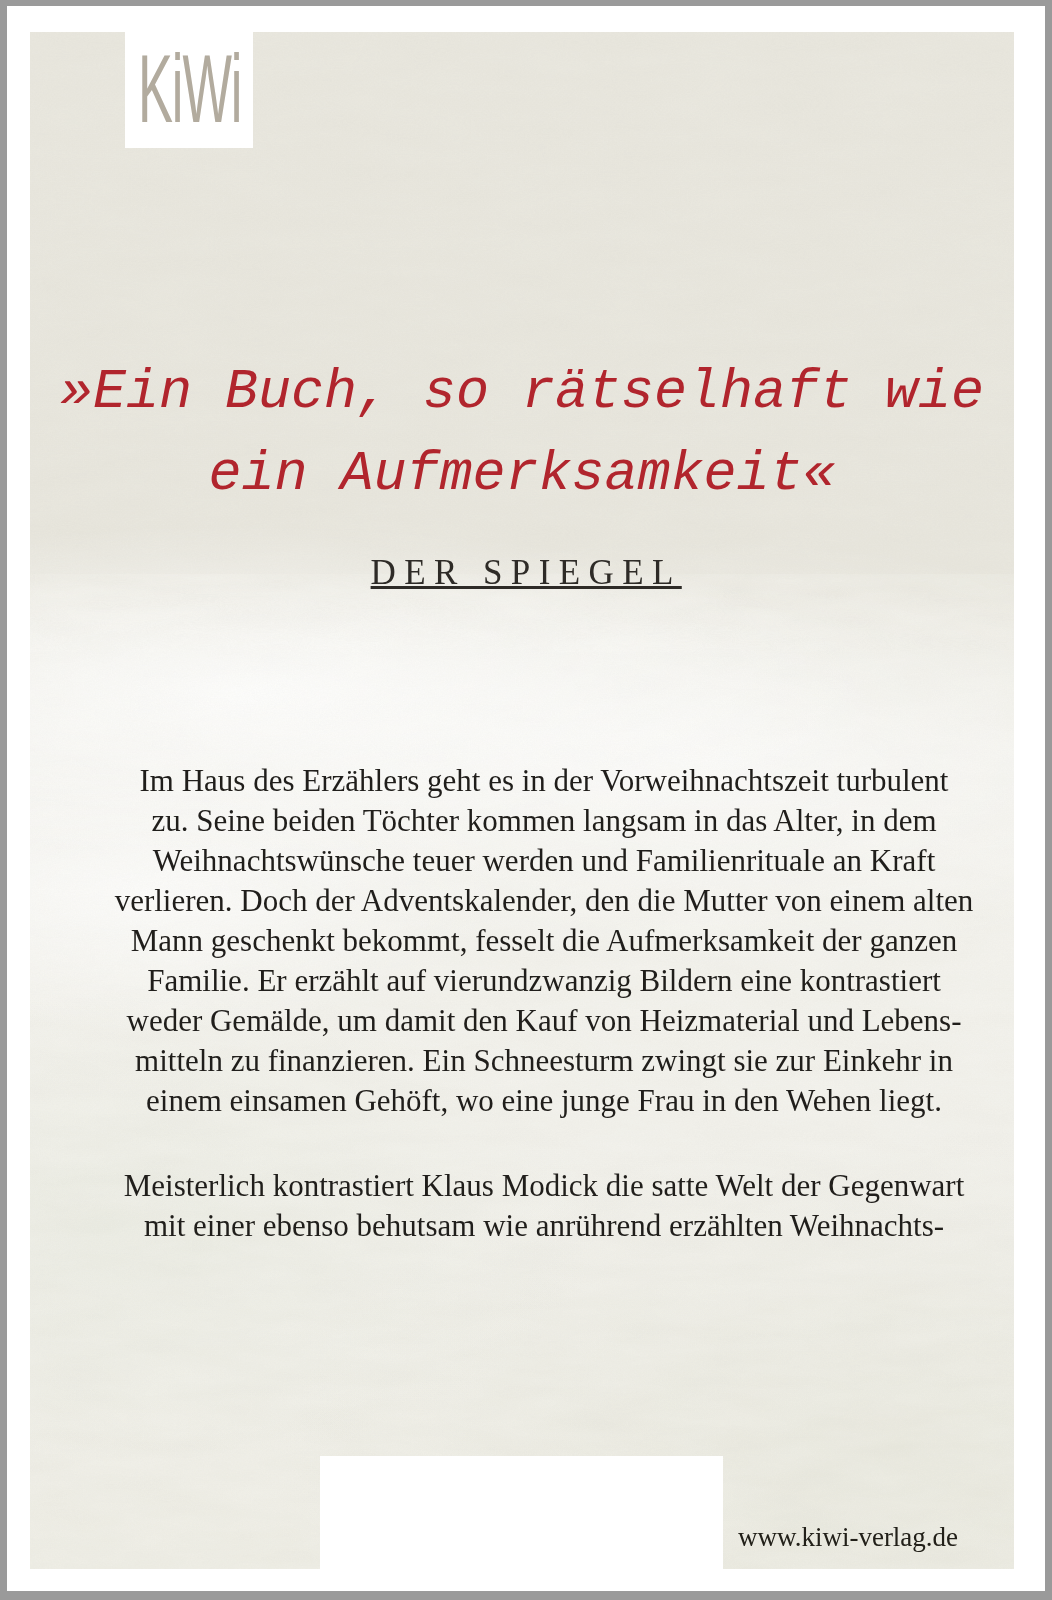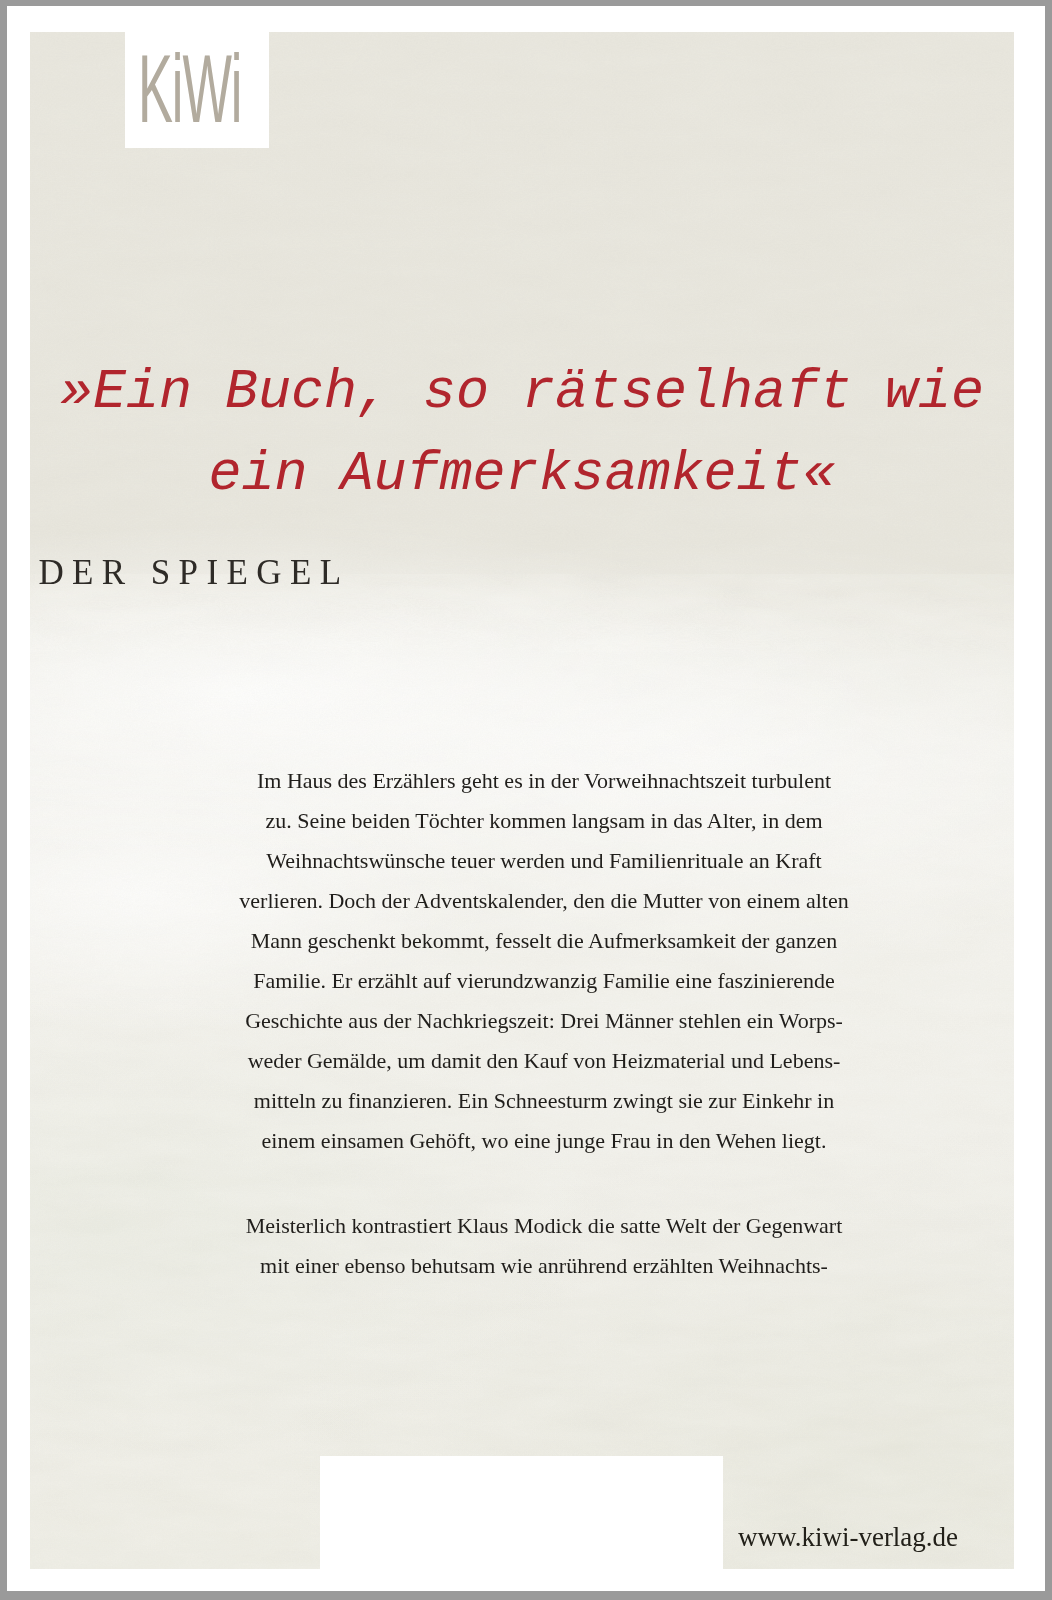--- a/index.html
+++ b/index.html
@@ -34,21 +34,21 @@
   }
   .grain {
     position: absolute; left: 0; top: 0; z-index: 1;
     pointer-events: none;
   }
   .content { position: absolute; inset: 0; z-index: 2; }
 
   .kiwi-box {
     position: absolute;
     left: 95px; top: 0px;
-    width: 144px; height: 116px;
+    width: 128px; height: 116px;
     background: #ffffff;
   }
   .kiwi-text {
     position: absolute;
     left: 13px; bottom: 11px;
     font-family: "Liberation Sans", sans-serif;
     font-size: 97px;
     line-height: 1;
     letter-spacing: -2px;
     color: #b2ab9e;
@@ -65,33 +65,35 @@
     font-style: italic;
     font-size: 55px;
     line-height: 82px;
     color: #b1252d;
     white-space: nowrap;
   }
 
   .attribution {
     position: absolute;
     left: 0; right: 0; top: 521px;
+    text-align: center;
     font-family: "Liberation Serif", "DejaVu Serif", serif;
     font-size: 35px;
     letter-spacing: 0.24em;
     text-indent: 0.24em;
     color: #2e2b27;
+    text-decoration: underline;
   }
 
   .blurb {
     position: absolute;
     left: 0; right: 0; top: 729px;
     text-align: center;
     font-family: "Liberation Serif", "DejaVu Serif", serif;
-    font-size: 22px;
+    font-size: 31px;
     line-height: 40px;
     color: #201e1b;
     padding-left: 44px;
   }
   .blurb .para { margin: 0; }
   .blurb .para + .para { margin-top: 45px; }
   .blurb .line { white-space: nowrap; }
 
   .barcode-area {
     position: absolute;
@@ -148,22 +150,21 @@
 
         <div class="attribution">DER SPIEGEL</div>
 
         <div class="blurb">
           <div class="para">
             <div class="line">Im Haus des Erzählers geht es in der Vorweihnachtszeit turbulent</div>
             <div class="line">zu. Seine beiden Töchter kommen langsam in das Alter, in dem</div>
             <div class="line">Weihnachtswünsche teuer werden und Familienrituale an Kraft</div>
             <div class="line">verlieren. Doch der Adventskalender, den die Mutter von einem alten</div>
             <div class="line">Mann geschenkt bekommt, fesselt die Aufmerksamkeit der ganzen</div>
-            <div class="line">Familie. Er erzählt auf vierundzwanzig Familie eine faszinierende</div>
-            <div class="line">Geschichte aus der Nachkriegszeit: Drei Männer stehlen ein Worps-</div>
+            <div class="line">Familie. Er erzählt auf vierundzwanzig Bildern eine kontrastiert</div>
             <div class="line">weder Gemälde, um damit den Kauf von Heizmaterial und Lebens-</div>
             <div class="line">mitteln zu finanzieren. Ein Schneesturm zwingt sie zur Einkehr in</div>
             <div class="line">einem einsamen Gehöft, wo eine junge Frau in den Wehen liegt.</div>
           </div>
           <div class="para">
             <div class="line">Meisterlich kontrastiert Klaus Modick die satte Welt der Gegenwart</div>
             <div class="line">mit einer ebenso behutsam wie anrührend erzählten Weihnachts-</div>
           </div>
         </div>
 

